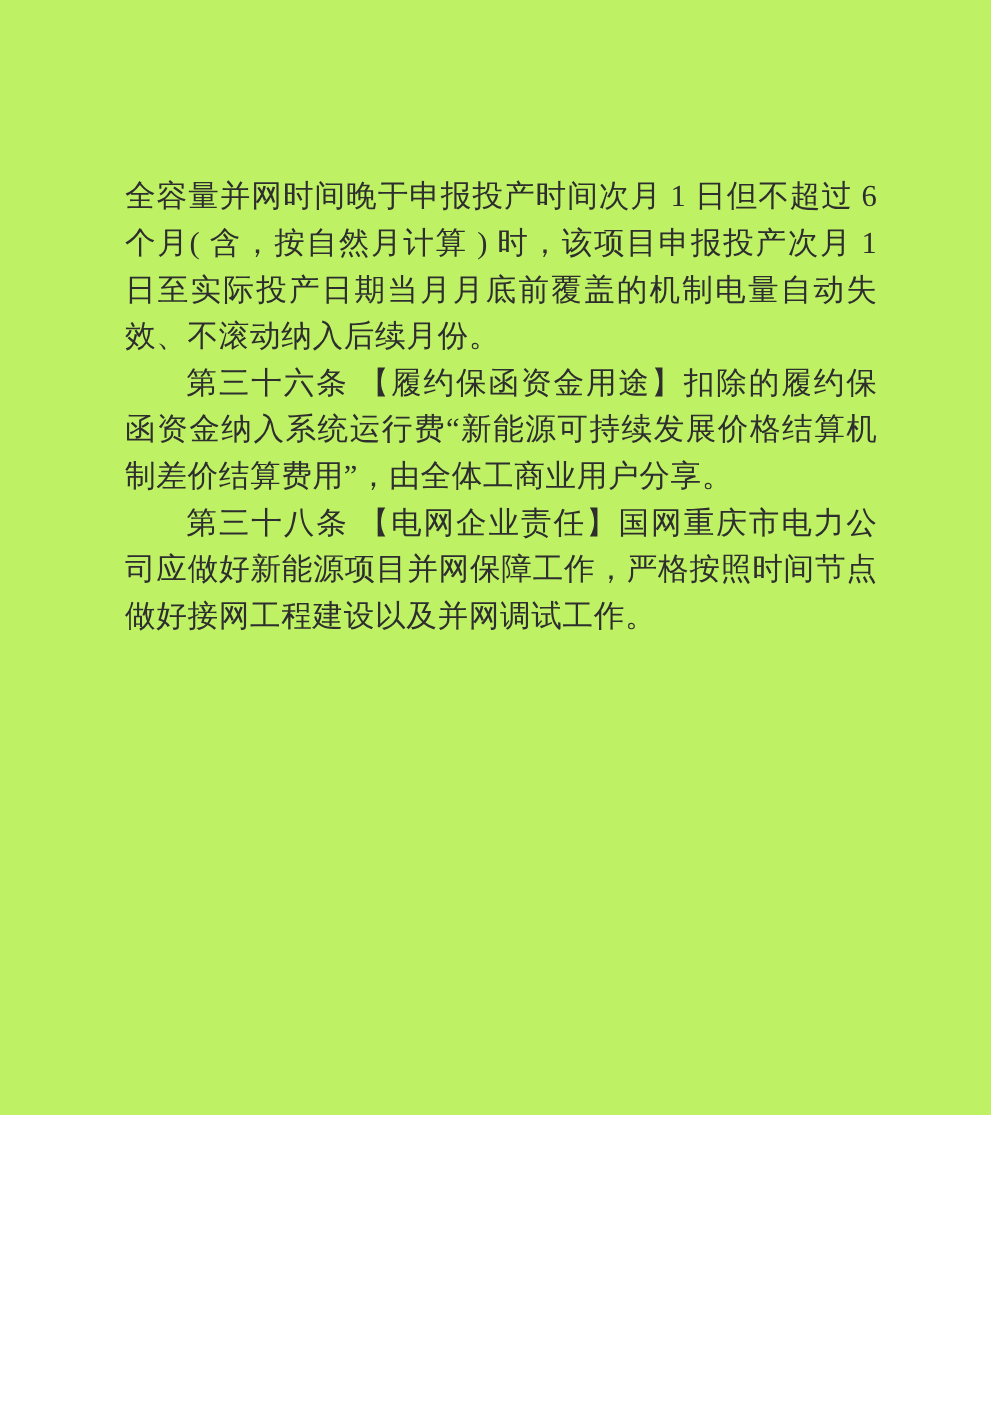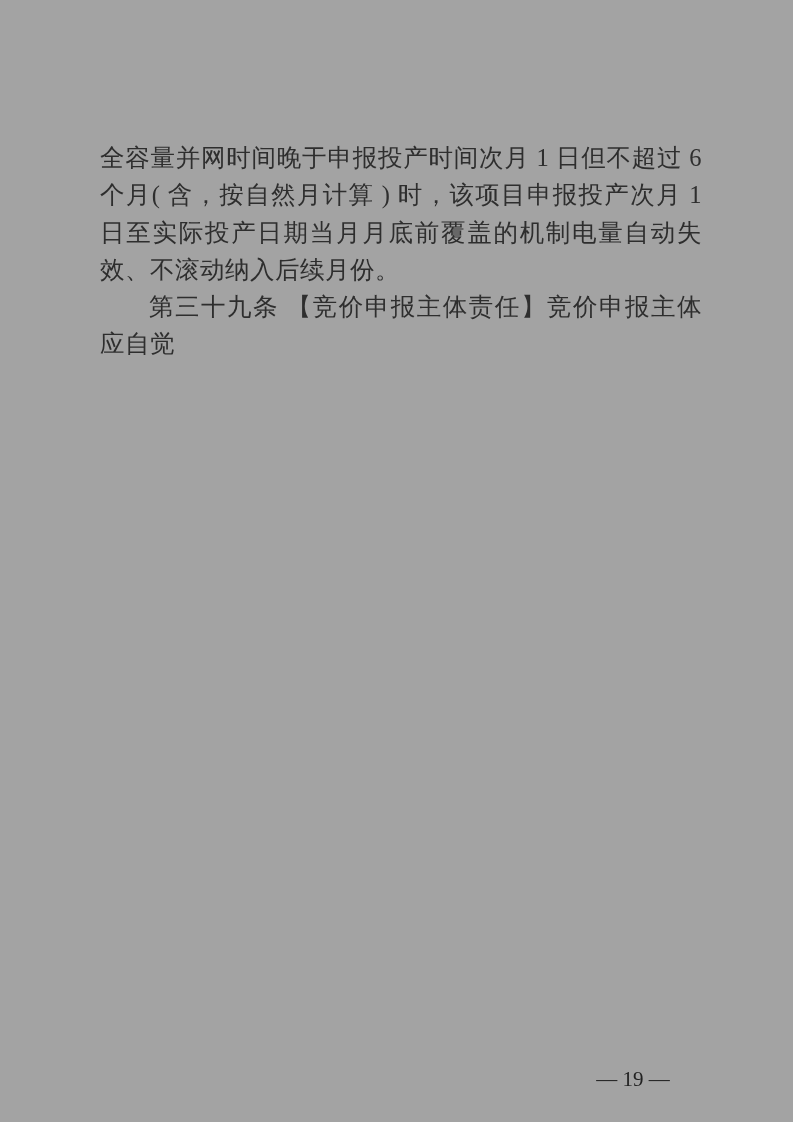--- a/index.html
+++ b/index.html
@@ -3,22 +3,22 @@
 <meta charset="utf-8">
 <style>
   html, body {
     margin: 0;
     padding: 0;
     background: #ffffff;
   }
   .page {
     position: relative;
     width: 793px;
-    height: 1122px;
-    background: #a3a3a3;
+    height: 892px;
+    background: #bef264;
     overflow: hidden;
     font-family: "Liberation Serif", "DejaVu Serif", serif;
     text-decoration: underline;
   }
   .doc-body {
     position: absolute;
     left: 100px;
     top: 139px;
     width: 602px;
     color: #2e2e2e;
@@ -47,18 +47,19 @@
     font-family: "Liberation Serif", "DejaVu Serif", serif;
   }
 </style>
 </head>
 <body>
 
 <div class="page">
 
   <div class="doc-body">
       <p class="para">全容量并网时间晚于申报投产时间次月 1 日但不超过 6 个月( 含，按自然月计算 ) 时，该项目申报投产次月 1 日至实际投产日期当月月底前覆盖的机制电量自动失效、不滚动纳入后续月份。</p>
-      <p class="para indent">第三十九条 【竞价申报主体责任】竞价申报主体应自觉</p>
+      <p class="para indent">第三十六条 【履约保函资金用途】扣除的履约保函资金纳入系统运行费“新能源可持续发展价格结算机制差价结算费用”，由全体工商业用户分享。</p>
+      <p class="para indent">第三十八条 【电网企业责任】国网重庆市电力公司应做好新能源项目并网保障工作，严格按照时间节点做好接网工程建设以及并网调试工作。</p>
     </div>
 
   <div class="page-footer">— 19 —</div>
 
 </div>
 
 </body></html>

